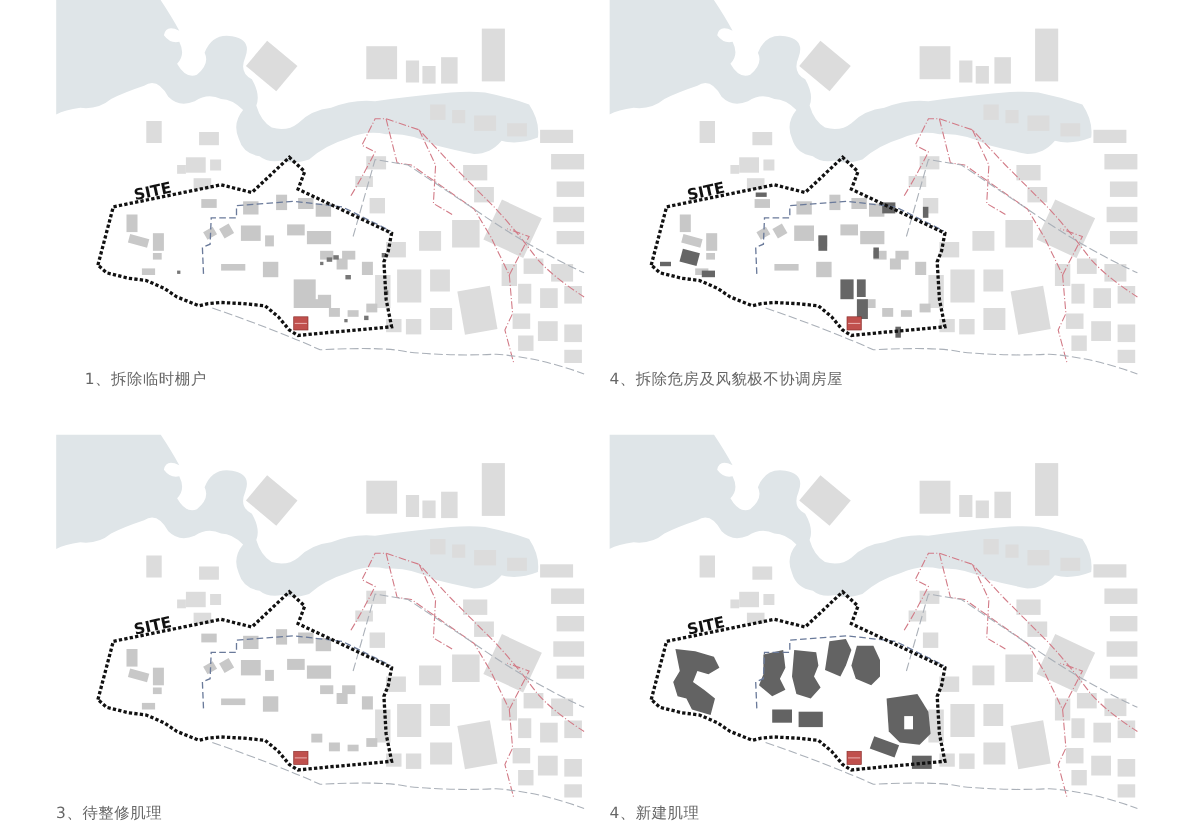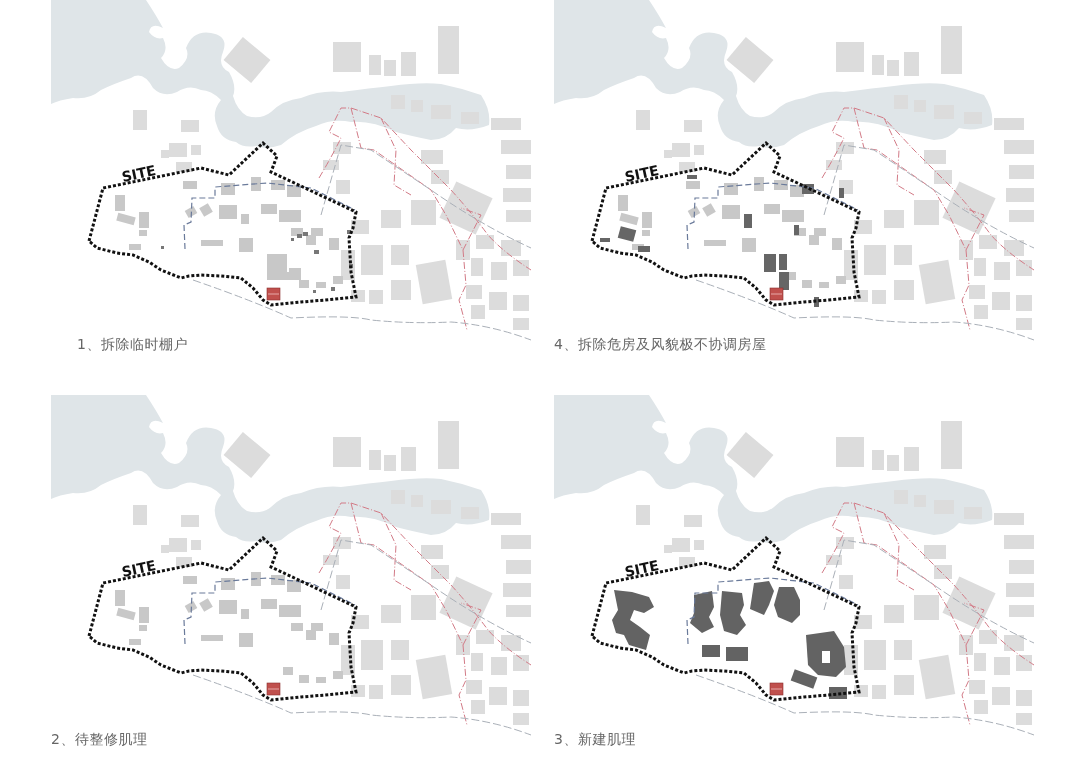--- a/index.html
+++ b/index.html
@@ -191,22 +191,22 @@
 </div>
 <div class="caption" id="c2">4、拆除危房及风貌极不协调房屋</div>
 
 <div class="panel" id="p3">
   <svg viewBox="0 0 482 345">
     <use href="#basemap"></use>
     <use href="#site-buildings-existing"></use>
     <use href="#site"></use>
   </svg>
 </div>
-<div class="caption" id="c3">2、待整修肌理</div>
+<div class="caption" id="c3">3、待整修肌理</div>
 
 <div class="panel" id="p4">
   <svg viewBox="0 0 482 345">
     <use href="#basemap"></use>
     <use href="#newbuild-p4"></use>
     <use href="#site"></use>
   </svg>
 </div>
-<div class="caption" id="c4">3、新建肌理</div>
+<div class="caption" id="c4">4、新建肌理</div>
 
 </body></html>

